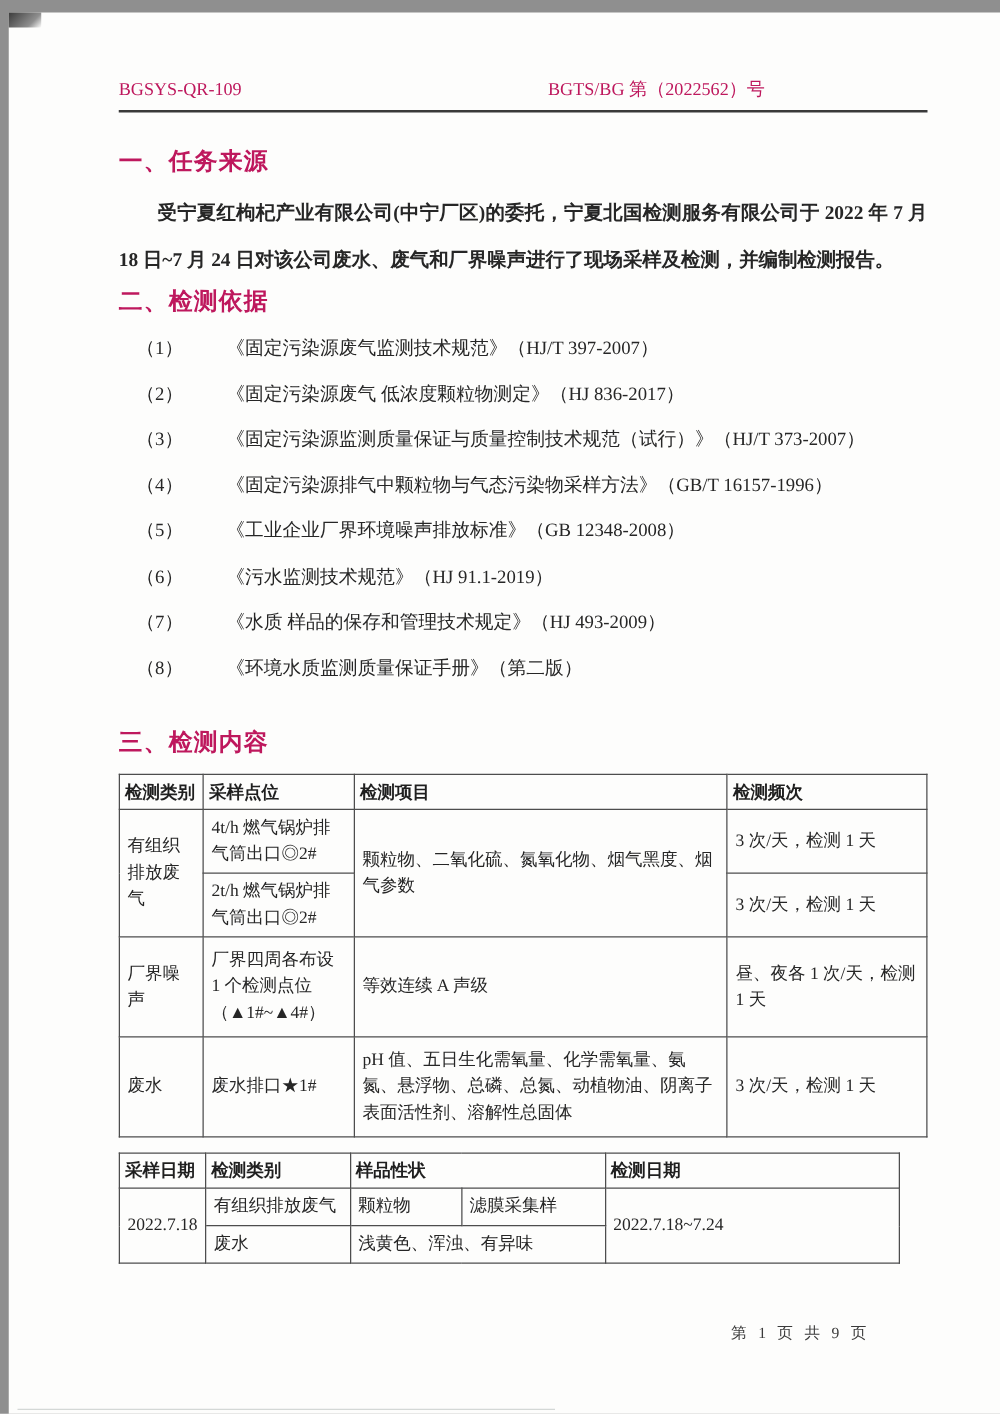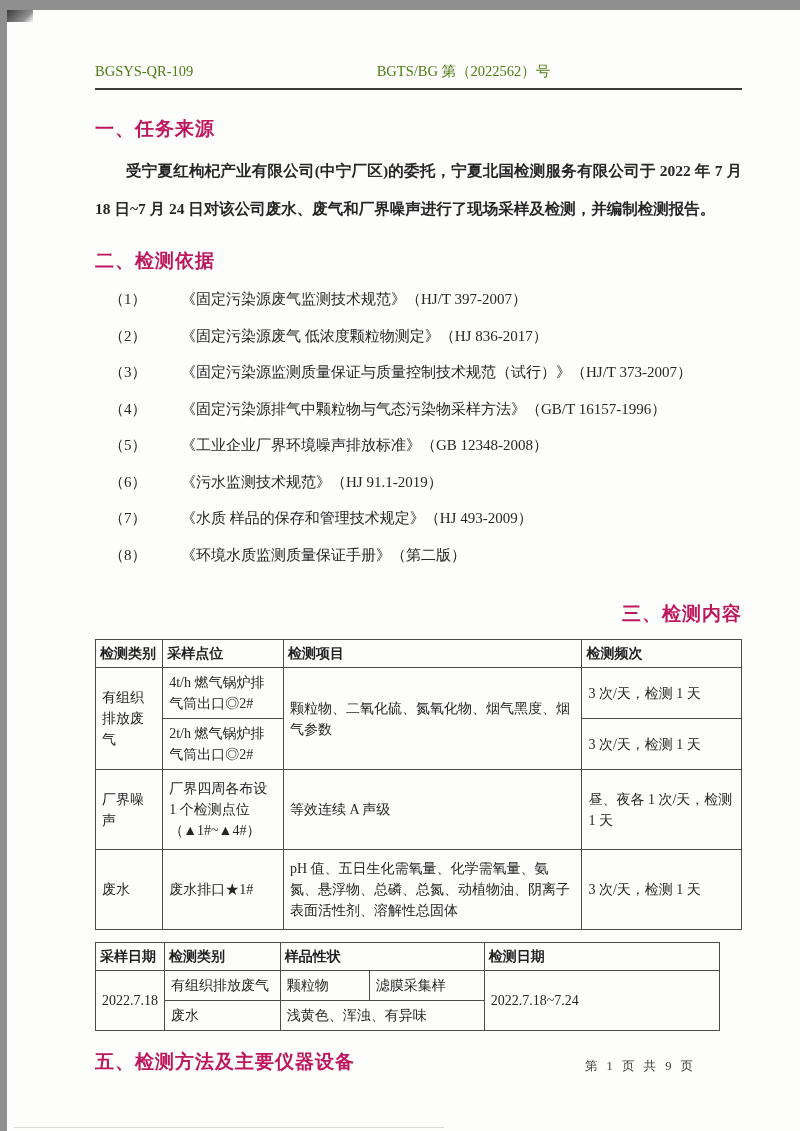--- a/index.html
+++ b/index.html
@@ -31,36 +31,36 @@
     padding: 52px 58px 0 88px; 
     width: 793px;
   }
   
   .doc-header {
     display: flex;
     align-items: baseline;
     border-bottom: 2px solid #3a3a3a;
     padding-bottom: 7px;
     font-size: 14.5px;
-    color: #4d7c0f;
+    color: #be185d;
   }
   .doc-header .left { width: 220px; }
-  .doc-header .center { flex: 1; text-align: center; }
+  .doc-header .center { flex: 1; text-align: right; }
   .doc-header .right-spacer { width: 130px; }
   
   h2.sec {
     font-family: "Liberation Sans", sans-serif;
     font-weight: bold;
     font-size: 19px;
     color: #be185d;
     letter-spacing: 1px;
   }
   .sec-1 { margin-top: 26px; }
-  .sec-2 { margin-top: 20px; }
-  .sec-3 { margin-top: 35px; text-align: right; }
+  .sec-2 { }
+  .sec-3 { margin-top: 35px; }
   .sec-4 { margin-top: 20px; }
   .sec-5 { margin-top: 18px; }
   
   .para {
     margin-top: 10px;
     font-size: 15.5px;
     line-height: 38px;
     text-indent: 2em;
     text-align: justify;
     color: #262626;
@@ -227,18 +227,17 @@
           <td>滤膜采集样</td>
           <td rowspan="2">2022.7.18~7.24</td>
         </tr>
         <tr>
           <td>废水</td>
           <td colspan="2">浅黄色、浑浊、有异味</td>
         </tr>
       </tbody>
     </table>
 
-    <h2 class="sec sec-5">五、检测方法及主要仪器设备</h2>
 
   </div>
 
   <div class="footer">第 1 页 共 9 页</div>
 </div>
 
 </body></html>

